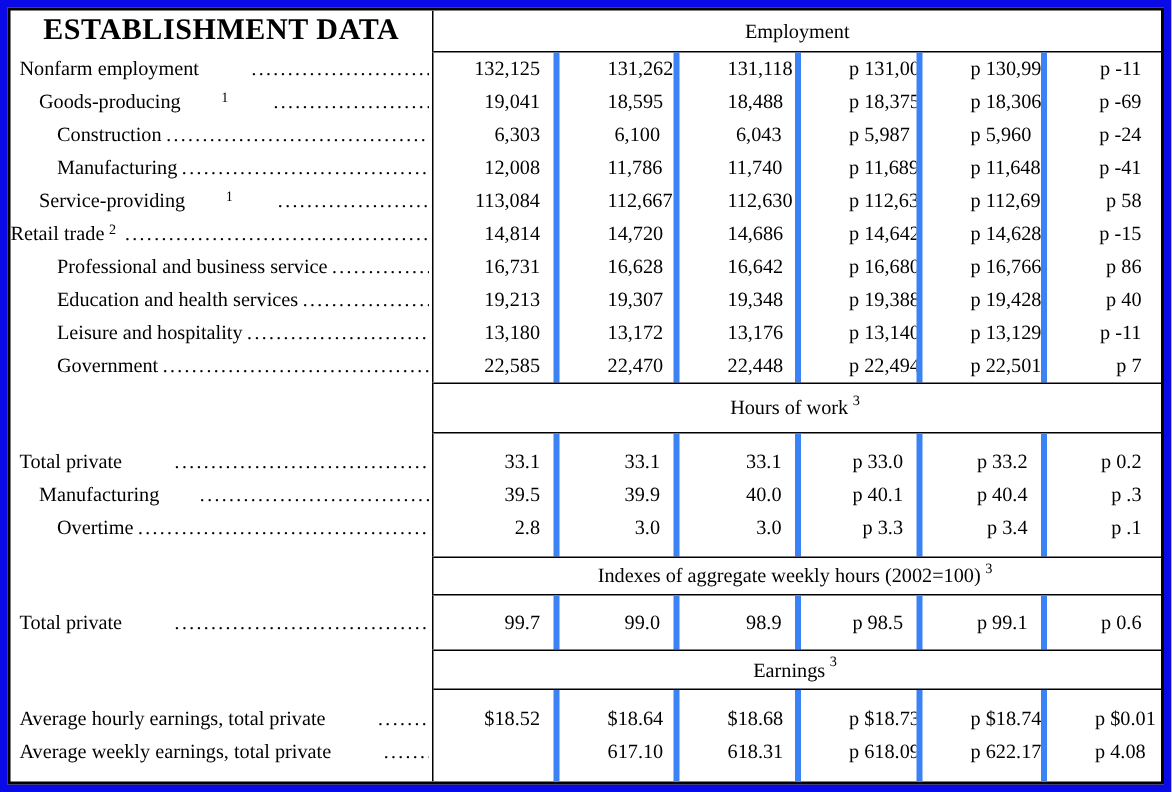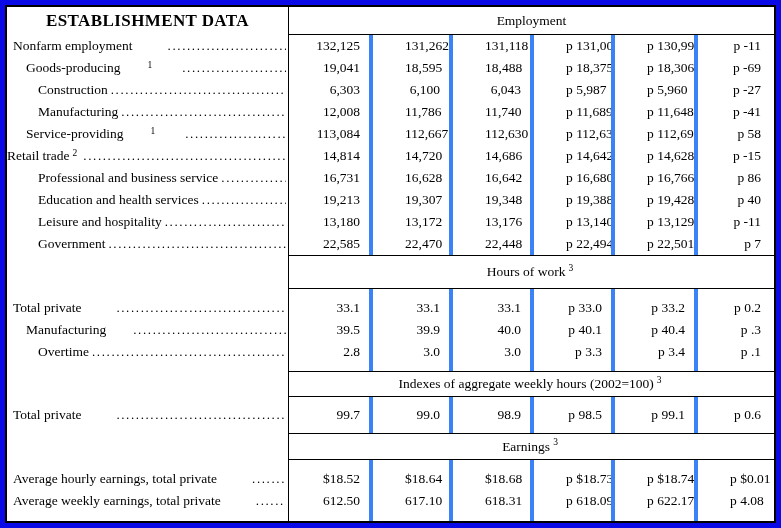--- a/index.html
+++ b/index.html
@@ -36,21 +36,21 @@
   .b-hours{height:82px;}
   .b-banner-idx{height:26px;}
   .b-idx{height:36px;}
   .b-banner-earn{height:27px;}
   .b-earn{flex:1;}
   .pad8 .labels,.pad8 .col{padding-top:8px;padding-bottom:8px;}
   .pad7 .labels,.pad7 .col{padding-top:7px;padding-bottom:7px;}
   
   .estdata{
     width:100%;text-align:center;font-weight:bold;
-    font-size:17px;letter-spacing:.4px;line-height:27px;
+    font-size:20px;letter-spacing:.4px;line-height:27px;
   }
   .banner{
     flex:1;display:flex;align-items:center;justify-content:center;
     font-size:13.5px;
   }
   .banner.hdr{border-bottom:1px solid #000;}
   .banner.mid{border-top:1px solid #000;border-bottom:1px solid #000;}
   
   .rl{
     height:22px;line-height:22px;font-size:13.5px;
@@ -190,21 +190,21 @@
         <div class="cell">p 112,690</div>
         <div class="cell">p 14,628</div>
         <div class="cell">p 16,766</div>
         <div class="cell">p 19,428</div>
         <div class="cell">p 13,129</div>
         <div class="cell">p 22,501</div>
       </div>
       <div class="col c6">
         <div class="cell">p -11</div>
         <div class="cell">p -69</div>
-        <div class="cell">p -27</div>
+        <div class="cell">p -24</div>
         <div class="cell">p -41</div>
         <div class="cell">p 58</div>
         <div class="cell">p -15</div>
         <div class="cell">p 86</div>
         <div class="cell">p 40</div>
         <div class="cell">p -11</div>
         <div class="cell">p 7</div>
       </div>
     </div>
 
@@ -312,21 +312,20 @@
             <span class="lt">Average hourly earnings, total private</span>
             <span class="leader">........................................................................................................................</span>
           </div>
         <div class="rl ind0">
             <span class="lt">Average weekly earnings, total private</span>
             <span class="leader">........................................................................................................................</span>
           </div>
       </div>
       <div class="col c1">
         <div class="cell">$18.52</div>
-        <div class="cell">612.50</div>
       </div>
       <div class="col c2">
         <div class="cell">$18.64</div>
         <div class="cell">617.10</div>
       </div>
       <div class="col c3">
         <div class="cell">$18.68</div>
         <div class="cell">618.31</div>
       </div>
       <div class="col c4">

